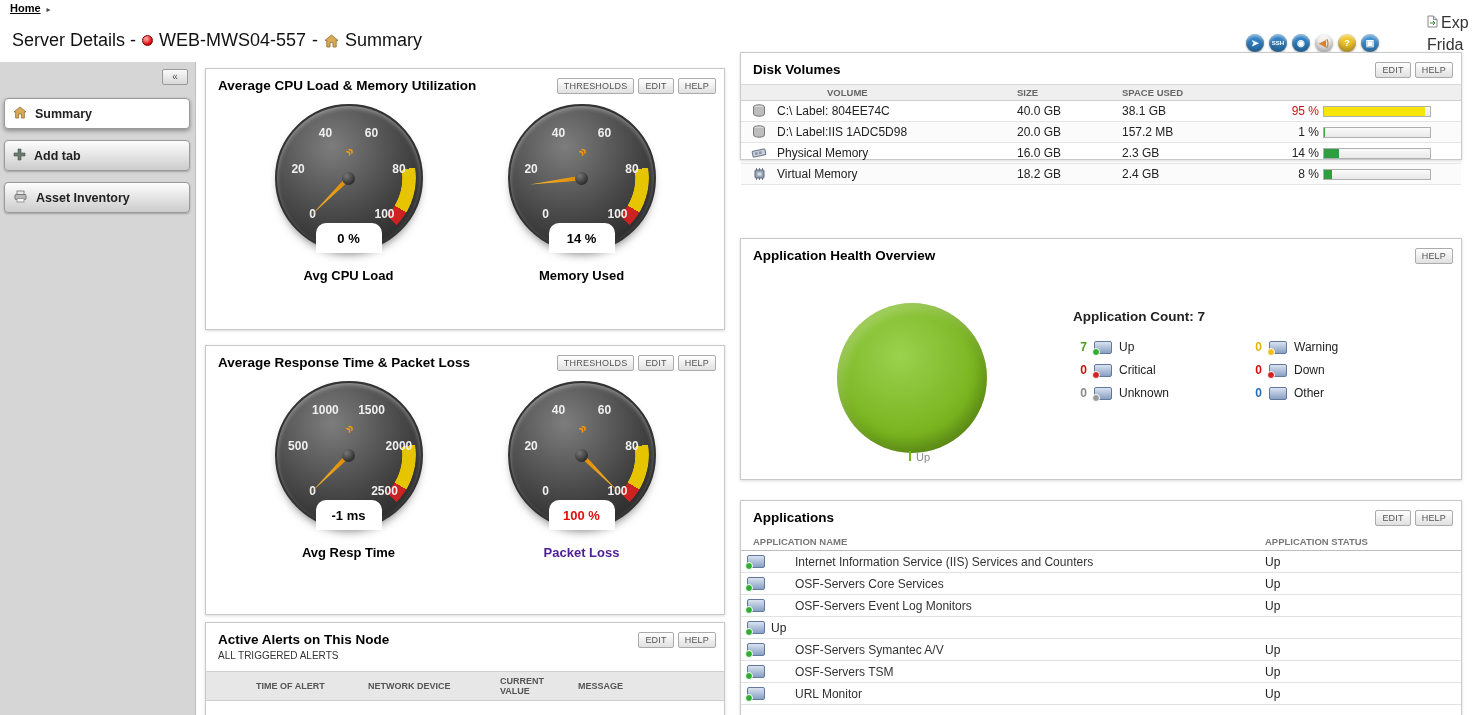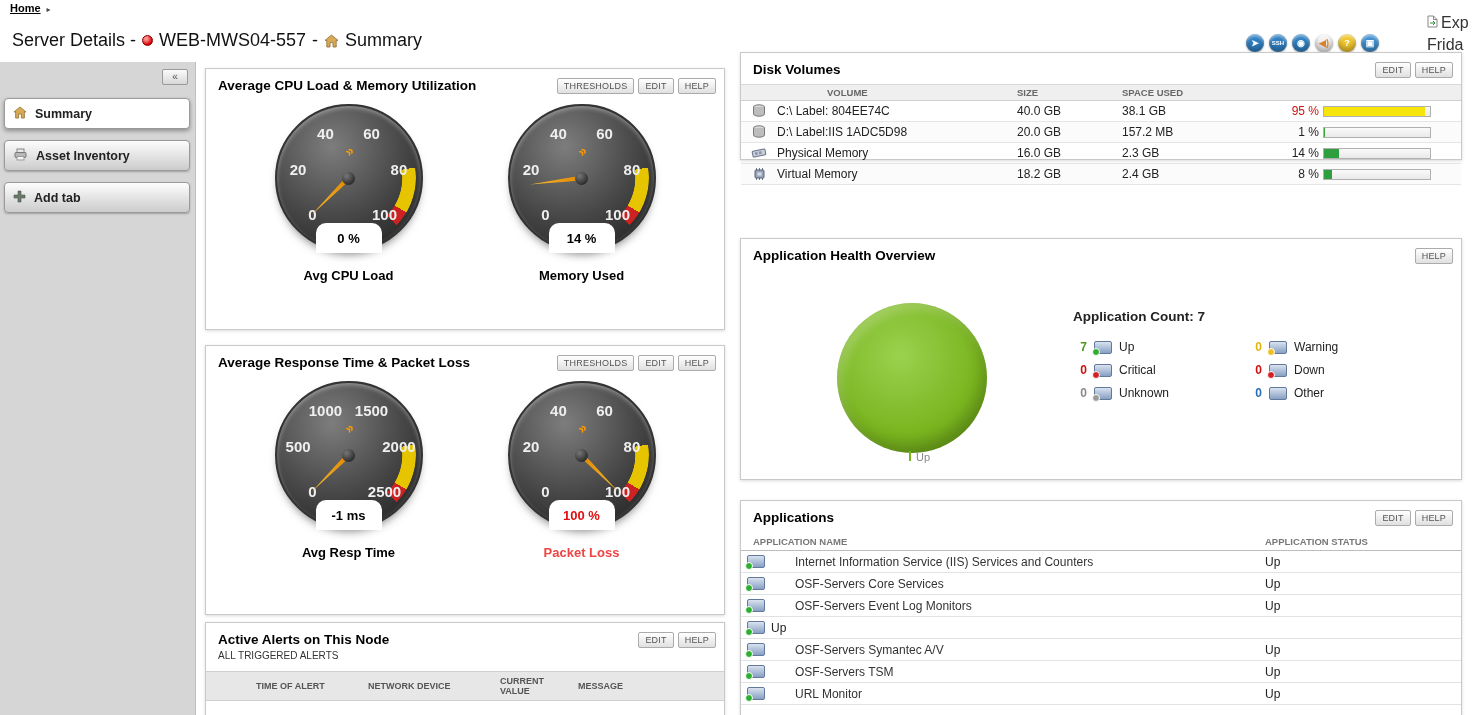--- a/index.html
+++ b/index.html
@@ -65,21 +65,21 @@
   
   .gauge-row { display:flex; justify-content:space-around; padding:6px 26px 0 26px; }
   .gauge { width:210px; text-align:center; }
   .dial { position:relative; width:148px; height:148px; margin:0 auto; border-radius:50%;
           background:radial-gradient(circle at 38% 28%, #7d7d7d, #474747 52%, #1d1d1d 96%);
           border:2px solid #333; box-shadow:0 6px 10px -4px rgba(0,0,0,.5), inset 0 2px 4px rgba(255,255,255,.35); }
   .arc { position:absolute; inset:5px; border-radius:50%;
          background:conic-gradient(from 81deg, #e6c400 0 40deg, #cc2222 40deg 54deg, transparent 54deg);
          -webkit-mask:radial-gradient(circle closest-side, transparent 79%, #000 80%);
          mask:radial-gradient(circle closest-side, transparent 79%, #000 80%); }
-  .tick { position:absolute; transform:translate(-50%,-50%); color:#efefef; font-size:15px;
+  .tick { position:absolute; transform:translate(-50%,-50%); color:#efefef; font-size:12px;
           font-weight:bold; white-space:nowrap; }
   .t0{left:25%;top:75%} .t1{left:15%;top:44%} .t2{left:34%;top:18.5%}
   .t3{left:66%;top:18.5%} .t4{left:85%;top:44%} .t5{left:75%;top:75%}
   .sw-logo { position:absolute; left:50%; top:31%; transform:translate(-50%,-50%) rotate(-40deg);
              color:#ff9a00; font-size:14px; font-weight:bold; }
   .needle { position:absolute; left:50%; bottom:50%; width:5px; height:52px; margin-left:-2.5px;
             transform-origin:50% 100%; background:linear-gradient(#f7b733,#df8a00);
             clip-path:polygon(50% 0, 100% 100%, 0 100%); }
   .hub { position:absolute; left:50%; top:50%; width:13px; height:13px; margin:-6.5px 0 0 -6.5px;
          border-radius:50%; background:radial-gradient(circle at 35% 30%, #777, #111); }
@@ -185,35 +185,35 @@
     <div class="side-tab active">
       <span>
         <svg width="14" height="13" viewBox="0 0 15 14">
             <path d="M7.5 1 L14 6.4 H12.2 V13 H9 V8.6 H6 V13 H2.8 V6.4 H1 Z" fill="#d9aa55" stroke="#8a6a30" stroke-width="0.8"></path>
           </svg>
       </span>
       <span>Summary</span>
     </div>
     <div class="side-tab">
       <span>
+        <svg width="13" height="13" viewBox="0 0 13 13">
+            <path d="M5 1 h3 v4 h4 v3 H8 v4 H5 V8 H1 V5 h4 z" fill="#6a7a6a" stroke="#49594a" stroke-width="0.6"></path>
+          </svg>
+      </span>
+      <span>Add tab</span>
+    </div>
+    <div class="side-tab">
+      <span>
         <svg width="15" height="13" viewBox="0 0 15 13">
             <rect x="4" y="1" width="7" height="4" fill="#e8e8e8" stroke="#888"></rect>
             <rect x="2" y="4.5" width="11" height="5" rx="1" fill="#b8b8b8" stroke="#777"></rect>
             <rect x="4" y="8.5" width="7" height="3.5" fill="#f5f5f5" stroke="#999"></rect>
           </svg>
       </span>
       <span>Asset Inventory</span>
-    </div>
-    <div class="side-tab">
-      <span>
-        <svg width="13" height="13" viewBox="0 0 13 13">
-            <path d="M5 1 h3 v4 h4 v3 H8 v4 H5 V8 H1 V5 h4 z" fill="#6a7a6a" stroke="#49594a" stroke-width="0.6"></path>
-          </svg>
-      </span>
-      <span>Add tab</span>
     </div>
   </div>
 </div>
 
 <div class="panel p-cpu">
   <div class="panel-head">
     <span class="panel-title">Average CPU Load &amp; Memory Utilization</span>
     <span class="head-btns">
       <span class="pbtn">THRESHOLDS</span>
       <span class="pbtn">EDIT</span>
@@ -297,21 +297,21 @@
         <span class="tick t3">60</span>
         <span class="tick t4">80</span>
         <span class="tick t5">100</span>
         <span class="sw-logo">»</span>
         <div class="needle" style="transform: rotate(135deg);"></div>
         <div class="hub"></div>
         <div class="notch">
           <span class="gval" style="color: rgb(224, 16, 16);">100 %</span>
         </div>
       </div>
-      <div class="glabel" style="color: #ef4444;">Packet Loss</div>
+      <div class="glabel" style="color: #4c1d95;">Packet Loss</div>
     </div>
   </div>
 </div>
 
 <div class="panel p-alerts">
   <div class="panel-head">
     <span class="panel-title">Active Alerts on This Node</span>
     <span class="head-btns">
       <span class="pbtn">EDIT</span>
       <span class="pbtn">HELP</span>

